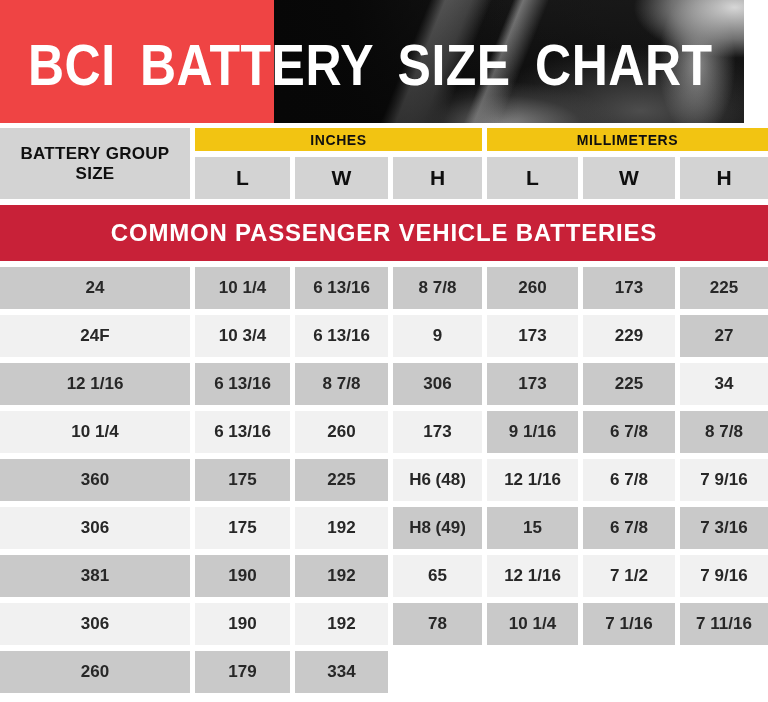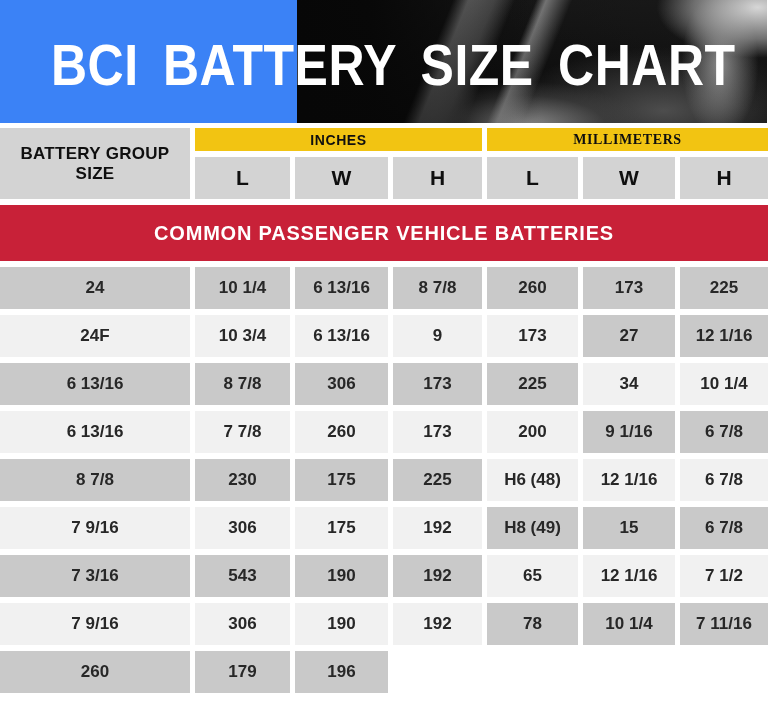--- a/index.html
+++ b/index.html
@@ -14,24 +14,23 @@
     height: 702px;
     background: #ffffff;
     overflow: hidden;
   }
 
   
   .hero {
     position: relative;
     width: 744px;
     height: 123px;
-    background: #3b82f6;
+    background: #ef4444;
     border-bottom: 5px solid #ffffff;
     overflow: hidden;
-    padding-left: 23px;
   }
   .hero-photo {
     position: absolute;
     top: 0;
     right: 0;
     width: 470px;
     height: 100%;
     background-color: #121212;
     background-image:
       
@@ -92,34 +91,34 @@
     letter-spacing: 0.3px;
   }
   .band {
     background: var(--yellow, #f2c412);
     color: #0f0f0f;
     font-size: 14px;
     font-weight: bold;
     letter-spacing: 0.6px;
   }
   .band-inches { grid-column: 2 / 5; grid-row: 1; }
-  .band-mm     { grid-column: 5 / 8; grid-row: 1; font-family: Liberation Serif, serif; }
+  .band-mm     { grid-column: 5 / 8; grid-row: 1; }
   .subhead {
     grid-row: 2;
     background: var(--header-gray, #d3d3d3);
     color: #0f0f0f;
     font-size: 21px;
     font-weight: bold;
   }
   .section-band {
     grid-column: 1 / 8;
     grid-row: 3;
     background: var(--red, #c82138);
     color: #ffffff;
-    font-size: 20px;
+    font-size: 24px;
     font-weight: bold;
     letter-spacing: 0.8px;
   }
   .data-cell {
     color: #272727;
     font-size: 17px;
     font-weight: bold;
   }
   .c-gray  { background: var(--row-gray, #c9c9c9); }
   .c-light { background: var(--row-light, #f1f1f1); }
@@ -157,69 +156,69 @@
   <div class="cell data-cell c-gray">8 7/8</div>
   <div class="cell data-cell c-gray">260</div>
   <div class="cell data-cell c-gray">173</div>
   <div class="cell data-cell c-gray">225</div>
 
   <div class="cell data-cell c-light">24F</div>
   <div class="cell data-cell c-light">10 3/4</div>
   <div class="cell data-cell c-light">6 13/16</div>
   <div class="cell data-cell c-light">9</div>
   <div class="cell data-cell c-light">173</div>
+  <div class="cell data-cell c-light">229</div>
 
   <div class="cell data-cell c-gray">27</div>
   <div class="cell data-cell c-gray">12 1/16</div>
   <div class="cell data-cell c-gray">6 13/16</div>
   <div class="cell data-cell c-gray">8 7/8</div>
   <div class="cell data-cell c-gray">306</div>
   <div class="cell data-cell c-gray">173</div>
   <div class="cell data-cell c-gray">225</div>
 
   <div class="cell data-cell c-light">34</div>
   <div class="cell data-cell c-light">10 1/4</div>
   <div class="cell data-cell c-light">6 13/16</div>
-  <div class="cell data-cell c-light">7 7/8</div>
   <div class="cell data-cell c-light">260</div>
   <div class="cell data-cell c-light">173</div>
-  <div class="cell data-cell c-light">200</div>
 
   <div class="cell data-cell c-gray">9 1/16</div>
   <div class="cell data-cell c-gray">6 7/8</div>
   <div class="cell data-cell c-gray">8 7/8</div>
-  <div class="cell data-cell c-gray">230</div>
+  <div class="cell data-cell c-gray">360</div>
   <div class="cell data-cell c-gray">175</div>
   <div class="cell data-cell c-gray">225</div>
 
   <div class="cell data-cell c-light">H6 (48)</div>
   <div class="cell data-cell c-light">12 1/16</div>
   <div class="cell data-cell c-light">6 7/8</div>
   <div class="cell data-cell c-light">7 9/16</div>
   <div class="cell data-cell c-light">306</div>
   <div class="cell data-cell c-light">175</div>
   <div class="cell data-cell c-light">192</div>
 
   <div class="cell data-cell c-gray">H8 (49)</div>
   <div class="cell data-cell c-gray">15</div>
   <div class="cell data-cell c-gray">6 7/8</div>
   <div class="cell data-cell c-gray">7 3/16</div>
-  <div class="cell data-cell c-gray">543</div>
+  <div class="cell data-cell c-gray">381</div>
   <div class="cell data-cell c-gray">190</div>
   <div class="cell data-cell c-gray">192</div>
 
   <div class="cell data-cell c-light">65</div>
   <div class="cell data-cell c-light">12 1/16</div>
   <div class="cell data-cell c-light">7 1/2</div>
   <div class="cell data-cell c-light">7 9/16</div>
   <div class="cell data-cell c-light">306</div>
   <div class="cell data-cell c-light">190</div>
   <div class="cell data-cell c-light">192</div>
 
   <div class="cell data-cell c-gray">78</div>
   <div class="cell data-cell c-gray">10 1/4</div>
+  <div class="cell data-cell c-gray">7 1/16</div>
   <div class="cell data-cell c-gray">7 11/16</div>
   <div class="cell data-cell c-gray">260</div>
   <div class="cell data-cell c-gray">179</div>
-  <div class="cell data-cell c-gray">196</div>
+  <div class="cell data-cell c-gray">334</div>
 </div>
 
 </div>
 
 </body></html>

